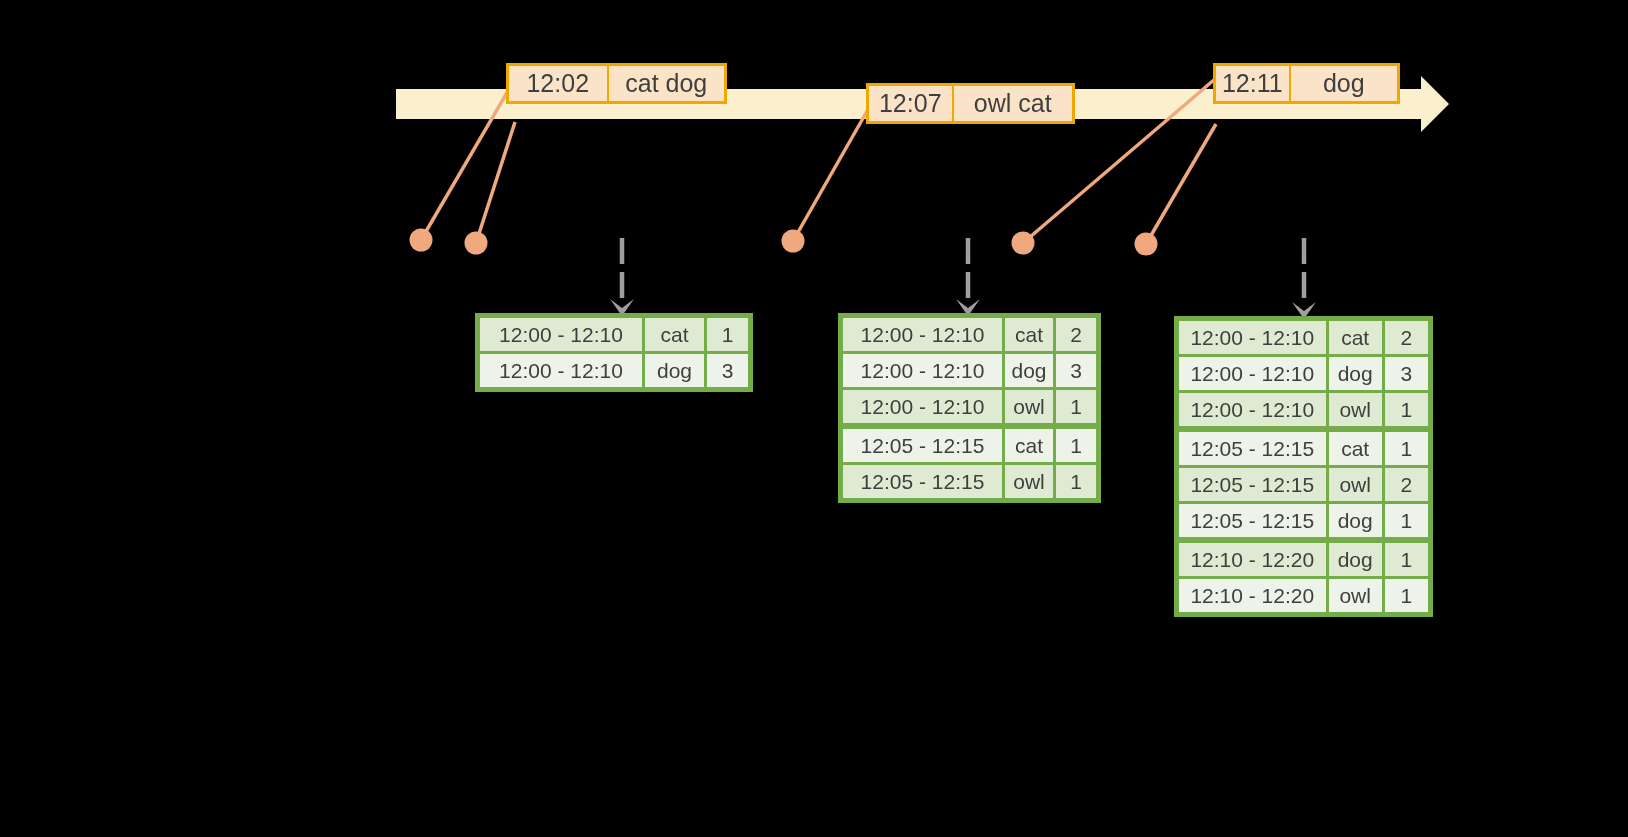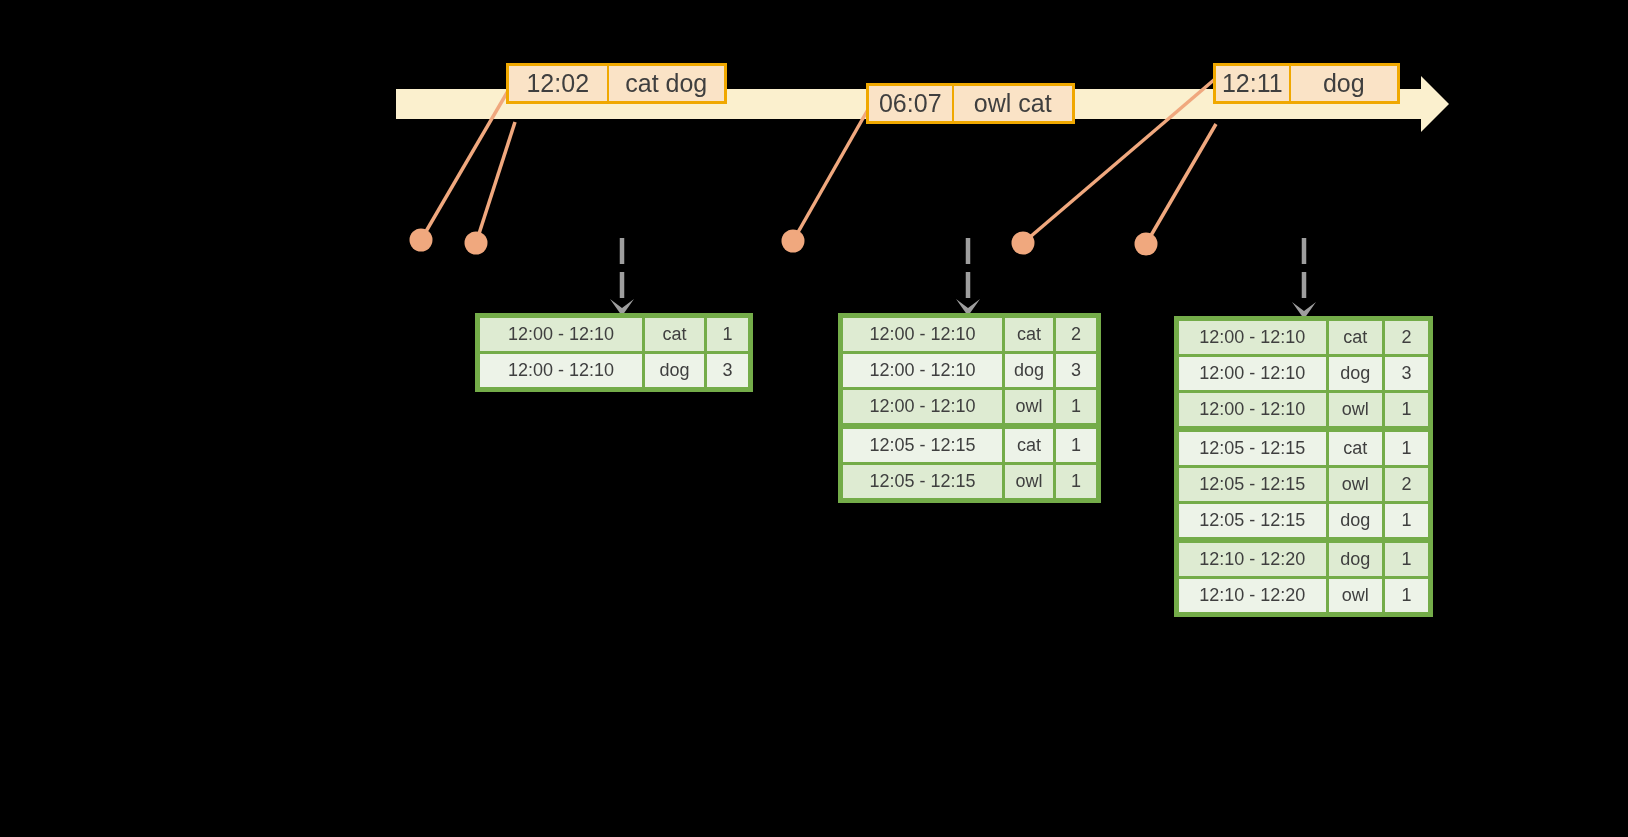--- a/index.html
+++ b/index.html
@@ -28,21 +28,21 @@
   .trigger-head{fill:var(--trigger-arrow);}
   table{border-collapse:collapse;position:absolute;table-layout:fixed;}
   td{color:var(--text);text-align:center;vertical-align:middle;padding:0;overflow:hidden;white-space:nowrap;}
   
   table.etable{border:3px solid var(--event-border);}
   table.etable td{border:2px solid var(--event-border);font-size:25px;height:35px;}
   table.etable tr:nth-child(odd) td{background:var(--event-row-dark);}
   table.etable tr:nth-child(even) td{background:var(--event-row-light);}
   
   table.rtable{border:5px solid var(--result-border);}
-  table.rtable td{border:3px solid var(--result-border);font-size:18px;height:33px;}
+  table.rtable td{border:3px solid var(--result-border);font-size:21px;height:33px;}
   table.rtable tr:nth-child(odd) td{background:var(--result-row-dark);}
   table.rtable tr:nth-child(even) td{background:var(--result-row-light);}
   table.rtable tr.grp td{border-top:6px solid var(--result-border);}
   #etable-1{left:506px;top:63px;width:218px;}
   #etable-2{left:866px;top:83px;width:206px;}
   #etable-3{left:1213px;top:63px;width:184px;}
   #rtable-1{left:475px;top:313px;width:273px;}
   #rtable-2{left:838px;top:313px;width:258px;}
   #rtable-3{left:1174px;top:316px;width:259px;}
 </style>
@@ -89,21 +89,21 @@
   </tbody>
     </table>
 
   <table id="etable-2" class="etable">
     <colgroup>
         <col style="width:85px">
         <col style="width:121px">
       </colgroup>
     <tbody>
         <tr>
-      <td>06:07</td>
+      <td>12:07</td>
       <td>owl cat</td>
     </tr>
   </tbody>
     </table>
 
   <table id="etable-3" class="etable">
     <colgroup>
         <col style="width:75px">
         <col style="width:109px">
       </colgroup>

